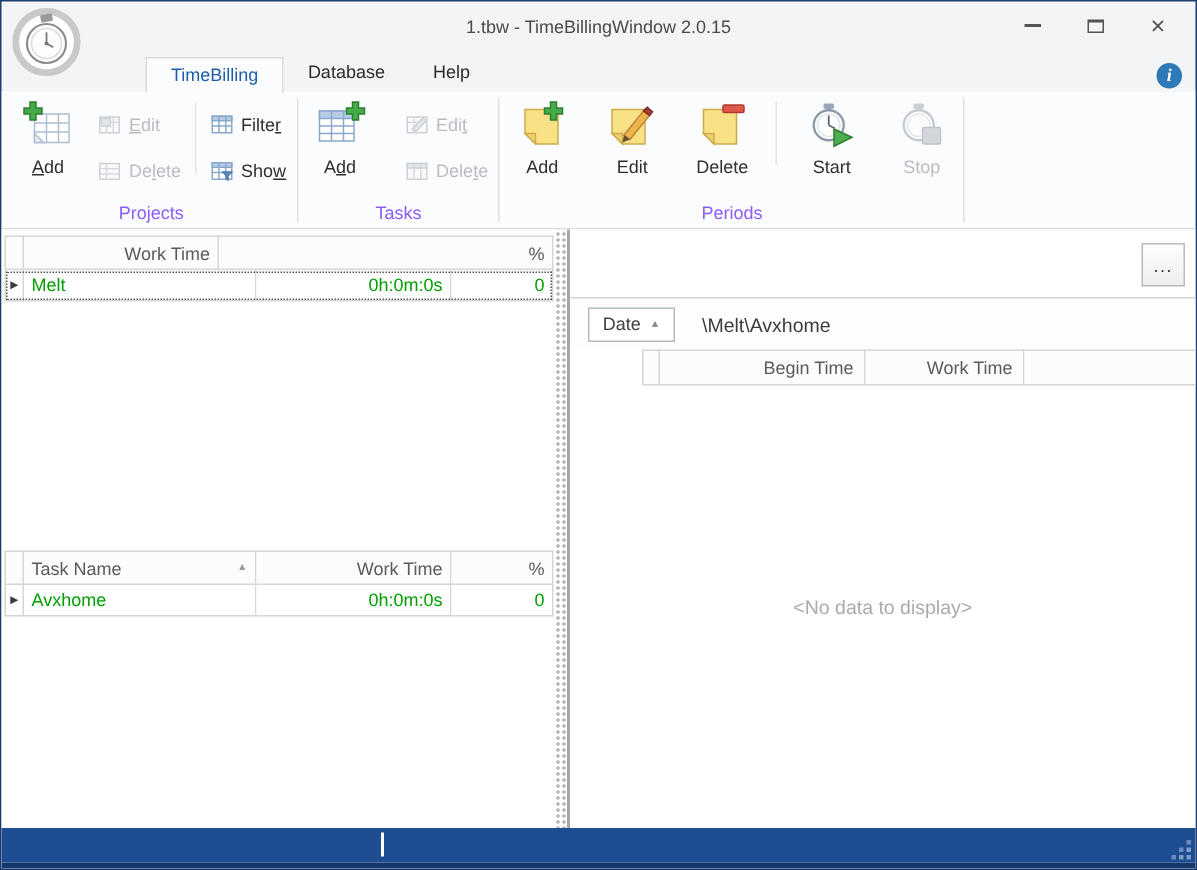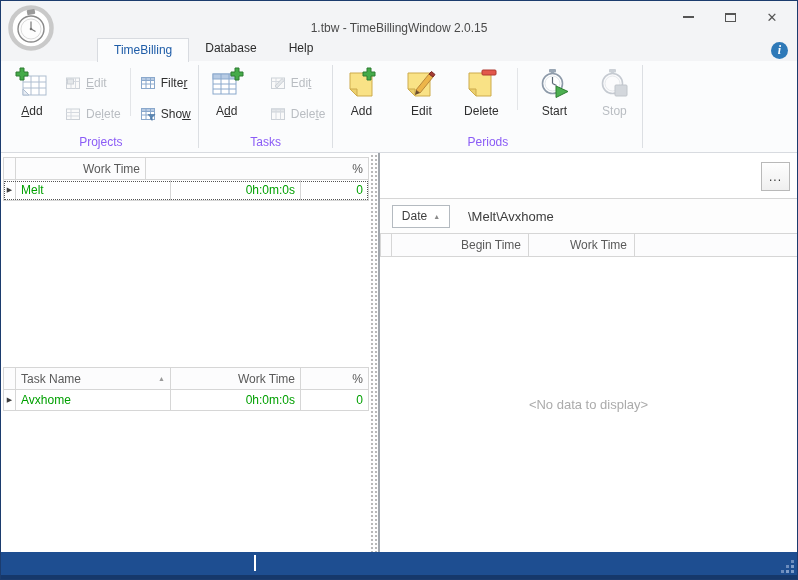--- a/index.html
+++ b/index.html
@@ -2,21 +2,21 @@
 <html><head>
 <meta charset="utf-8">
 <style>
   * { margin:0; padding:0; box-sizing:border-box; }
   html,body { width:798px; height:580px; font-family:"Liberation Sans",sans-serif; }
   .window { width:798px; height:580px; border:1px solid #1c3c6e; background:#f3f4f6;
             display:flex; flex-direction:column; position:relative; overflow:hidden; }
 
   
   .titlebar { height:35px; position:relative; flex:none; }
-  .win-title { position:absolute; left:0; right:0; top:20px; text-align:center;
+  .win-title { position:absolute; left:0; right:0; top:10px; text-align:center;
                font-size:12px; color:#4a4a4a; }
   .winbtns { position:absolute; right:12px; top:6px; display:flex; gap:16px; }
   .wbtn { width:26px; height:20px; display:flex; align-items:center; justify-content:center;
           color:#555; cursor:default; }
   .glyph-min { width:11px; height:0; border-bottom:2px solid #555; }
   .glyph-max { width:11px; height:9px; border:1px solid #555; border-top:2px solid #555; }
   .glyph-close { font-size:13px; color:#555; line-height:1; }
   .logo { position:absolute; left:7px; top:4px; width:46px; height:46px; z-index:5; }
 
   
@@ -86,21 +86,21 @@
               background:linear-gradient(#fefefe,#efefef); border:1px solid #b9b9b9;
               font-size:12px; color:#333; display:flex; align-items:center;
               justify-content:center; letter-spacing:1px; }
   .rp-groupbar { height:34px; display:flex; align-items:center; padding-left:12px;
                  gap:18px; flex:none; background:#fdfdfd; }
   .date-chip { width:58px; height:23px; border:1px solid #b4bac0; background:#fff;
                display:flex; align-items:center; justify-content:center; gap:6px;
                font-size:12px; color:#3f3f3f; }
   .chip-sort { font-size:7px; color:#8b8b8b; }
   .path-label { font-size:13px; color:#3c3c3c; }
-  .rp-header { display:flex; height:24px; flex:none; }
+  .rp-header { display:flex; height:24px; flex:none;padding-left:48px; }
   .rp-hcell { border-right:1px solid #d6d6d6; border-top:1px solid #d6d6d6;
               border-bottom:1px solid #d6d6d6; background:#fcfcfd; color:#5a5a5a;
               font-size:12px; display:flex; align-items:center; justify-content:flex-end;
               padding:0 7px; }
   .rp-hcell.first { width:12px; flex:none; padding:0; border-left:1px solid #d6d6d6; }
   .rp-hcell.begin { width:137px; flex:none; }
   .rp-hcell.end { width:125px; flex:none; }
   .rp-hcell.work { width:106px; flex:none; }
   .rp-hcell.filler { flex:1; border-right:none; background:#fcfcfd; }
   .rp-body { flex:1; display:flex; align-items:center; justify-content:center; }

